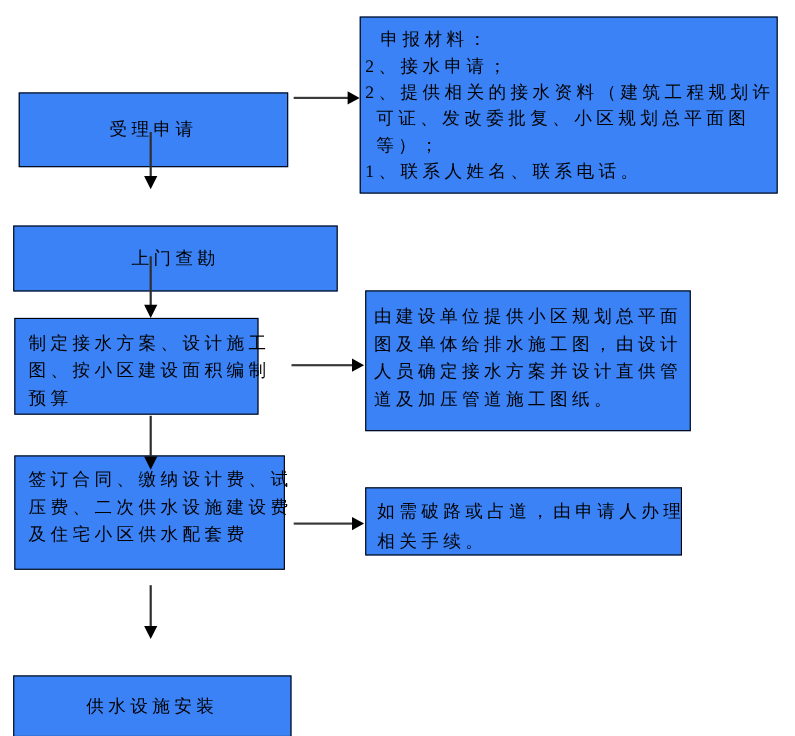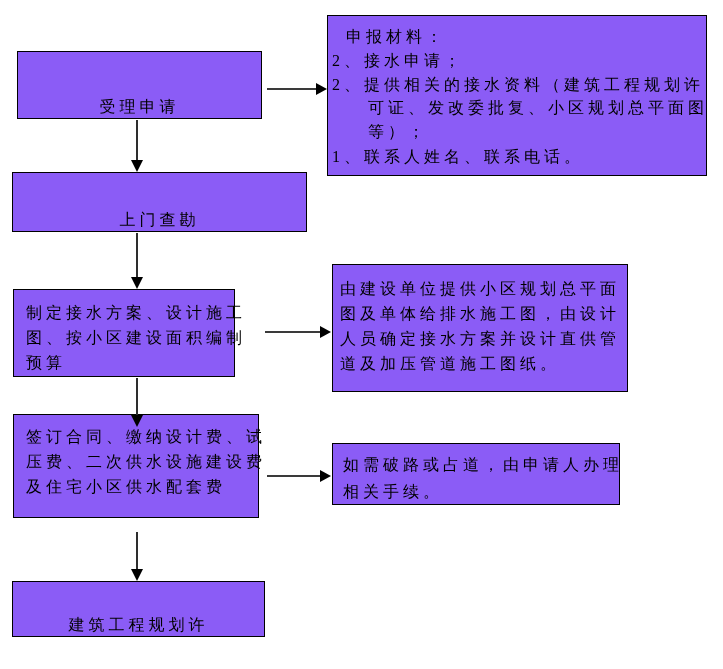--- a/index.html
+++ b/index.html
@@ -17,46 +17,47 @@
     font-family: "Liberation Serif", "DejaVu Serif", serif;
     color: #000000;
     font-size: 16px;
     letter-spacing: 4px;
     overflow: hidden;
   }
 
   .box {
     position: absolute;
     border: 1.5px solid #000000;
-    background: #8b5cf6;
+    background: #3b82f6;
   }
 
   .box.center {
     display: flex;
-    align-items: flex-end;
+    align-items: center;
     justify-content: center;
+    margin-top: 33px;
   }
 
   .line {
     white-space: nowrap;
     line-height: 25px;
   }
 
   
   .b1 { left: 17px;  top: 51px;  width: 245px; height: 68px; }
   .b2 { left: 12px;  top: 172px; width: 295px; height: 60px; }
   .b3 { left: 13px;  top: 289px; width: 222px; height: 88px;  padding: 10px 0 0 12px; }
   .b4 { left: 13px;  top: 414px; width: 246px; height: 104px; padding: 9px 0 0 12px; }
   .b5 { left: 12px;  top: 581px; width: 253px; height: 56px; }
 
   
   .r1 { left: 327px; top: 15px;  width: 380px; height: 161px; padding: 9px 0 0 4px; }
   .r1 .line { line-height: 24px; }
   .r1 .title { margin-left: 14px; }
-  .r1 .cont  { margin-left: 36px; font-family: Liberation Mono, monospace; }
+  .r1 .cont  { margin-left: 10px; }
   .r2 { left: 332px; top: 264px; width: 296px; height: 128px; padding: 11px 0 16px 7px; }
   .r3 { left: 332px; top: 443px; width: 288px; height: 62px;  padding: 9px 0 0 10px; }
   .r3 .line { line-height: 27px; font-family: Liberation Mono, monospace; }
 
   
   .arrow-v { position: absolute; width: 12px; }
   .arrow-v .shaft {
     position: absolute;
     left: 5px; top: 0;
     width: 2px;
@@ -106,21 +107,21 @@
     <div class="line">预算</div>
   </div>
 
   <div class="box b4">
     <div class="line">签订合同、缴纳设计费、试</div>
     <div class="line">压费、二次供水设施建设费</div>
     <div class="line">及住宅小区供水配套费</div>
   </div>
 
   <div class="box b5 center">
-    <span>建筑工程规划许</span>
+    <span>供水设施安装</span>
   </div>
 
   <div class="box r1">
     <div class="line title">申报材料：</div>
     <div class="line">2、接水申请；</div>
     <div class="line">2、提供相关的接水资料（建筑工程规划许</div>
     <div class="line cont">可证、发改委批复、小区规划总平面图</div>
     <div class="line cont">等）；</div>
     <div class="line">1、联系人姓名、联系电话。</div>
   </div>

